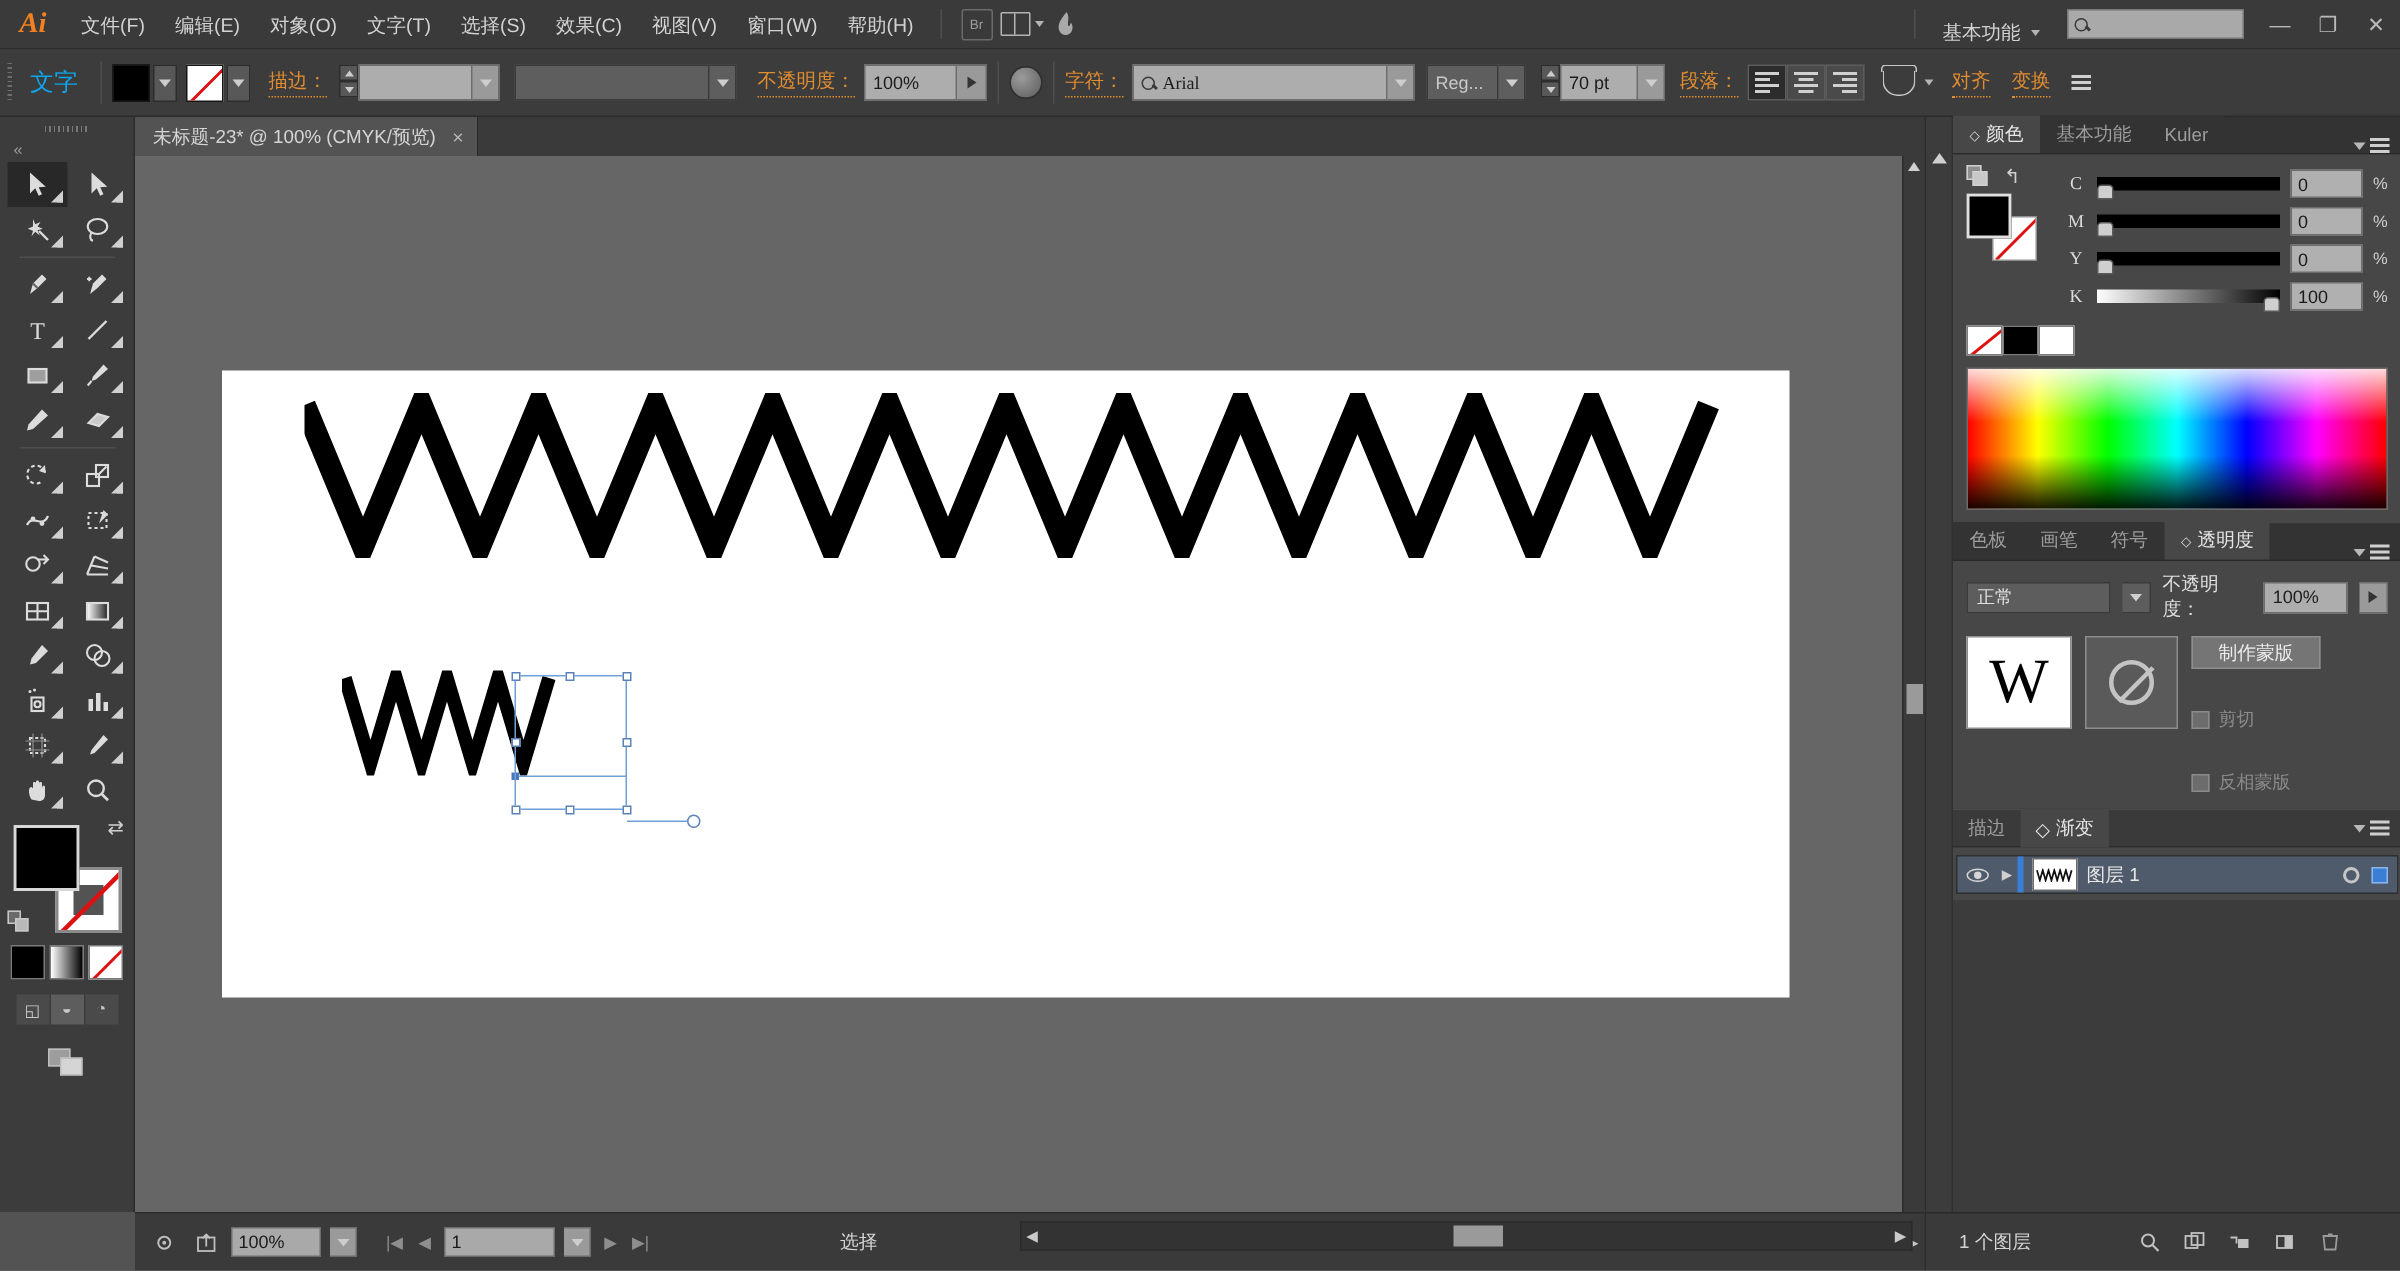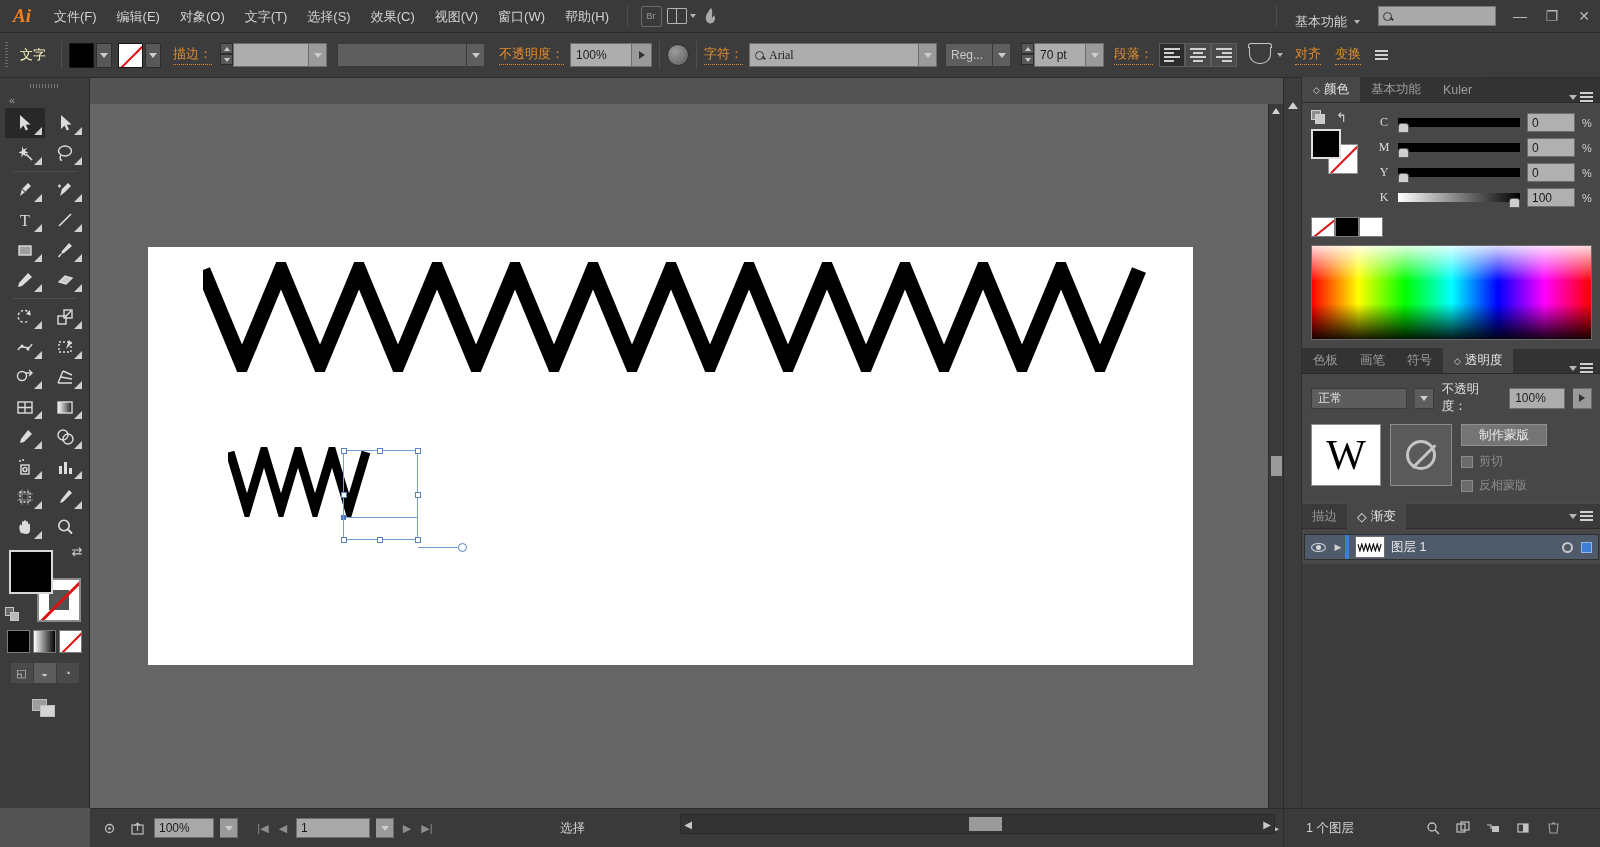--- a/index.html
+++ b/index.html
@@ -69,21 +69,21 @@
   .ctrlbar {
     position:absolute; left:0; top:33px; width:1600px; height:45px;
     background:#3c3c3c; border-bottom:1px solid #2b2b2b;
     display:flex; align-items:center;
   }
   .grip { width:12px; height:45px; display:flex; align-items:center; justify-content:center; }
   .grip::before{
     content:''; width:3px; height:26px;
     background:repeating-linear-gradient(to bottom,#6d6d6d 0 1px,transparent 1px 3px);
   }
-  .ctrl-label { font-size:13px; color:#fef9c3; padding:0 8px; }
+  .ctrl-label { font-size:16px; color:#0ea5e9; padding:0 8px; }
   .cb-sep { width:1px; height:28px; background:#4e4e4e; margin:0 7px; }
   .swatch-group { display:flex; align-items:center; gap:2px; }
   .swatch {
     width:25px;height:25px;border:1px solid #161616; background:#fff;
   }
   .swatch.black{background:#000;}
   .swatch.none{
     background:#fff; position:relative; overflow:hidden;
   }
   .swatch.none::after{
@@ -344,21 +344,21 @@
     width:62px;height:62px;background:#5a5a5a;border:1px solid #8d8d8d;
     display:flex;align-items:center;justify-content:center;
   }
   .no-sym{width:30px;height:30px;border:3px solid #c4c4c4;border-radius:50%;position:relative;}
   .no-sym::after{content:'';position:absolute;left:-1px;top:12px;width:32px;height:3px;
     background:#c4c4c4;transform:rotate(-45deg);}
   .btn-mask{
     width:86px;height:22px;background:#757575;border:1px solid #8e8e8e;color:#ececec;
     display:flex;align-items:center;justify-content:center;font-size:12.5px;
   }
-  .chkrow{ display:flex; align-items:center; gap:6px; margin-top:7px; color:#8b8b8b; font-size:12px; }
+  .chkrow{ display:flex; align-items:center; gap:6px; margin-top:25px; color:#8b8b8b; font-size:12px; }
   .chkbox{ width:12px;height:12px;background:#6c6c6c;border:1px solid #8a8a8a; }
 
   .collapsed-tabbar{
     display:flex; align-items:center; height:26px; background:#3a3a3a;
     border-bottom:1px solid #2c2c2c; border-top:1px solid #4b4b4b;
   }
   .ctab{
     height:26px; padding:0 10px; display:flex; align-items:center; gap:4px;
     font-size:12.5px; color:#9b9b9b;
   }
@@ -569,20 +569,26 @@
     <div style="width:14px"></div>
     <div class="link-label">变换</div>
     <div style="width:14px"></div>
     <div class="hamb">
         <i></i>
         <i></i>
         <i></i>
       </div>
   </div>
 
+  <div class="tabbar">
+    <div class="doctab">
+      <span>未标题-23* @ 100% (CMYK/预览)</span>
+      <span class="tab-x">×</span>
+    </div>
+  </div>
 
   <div class="toolbar">
     <div class="tb-grip"></div>
     <div class="tb-arrows">«</div>
     <div class="tgrid">
       <div class="tool active corner">
         <svg class="tsvg fl" viewBox="0 0 20 20">
             <path d="M5 2 L5 16 L8.5 12.5 L10.8 17.5 L13 16.5 L10.8 11.8 L15.5 11.5 Z"></path>
           </svg>
       </div>

